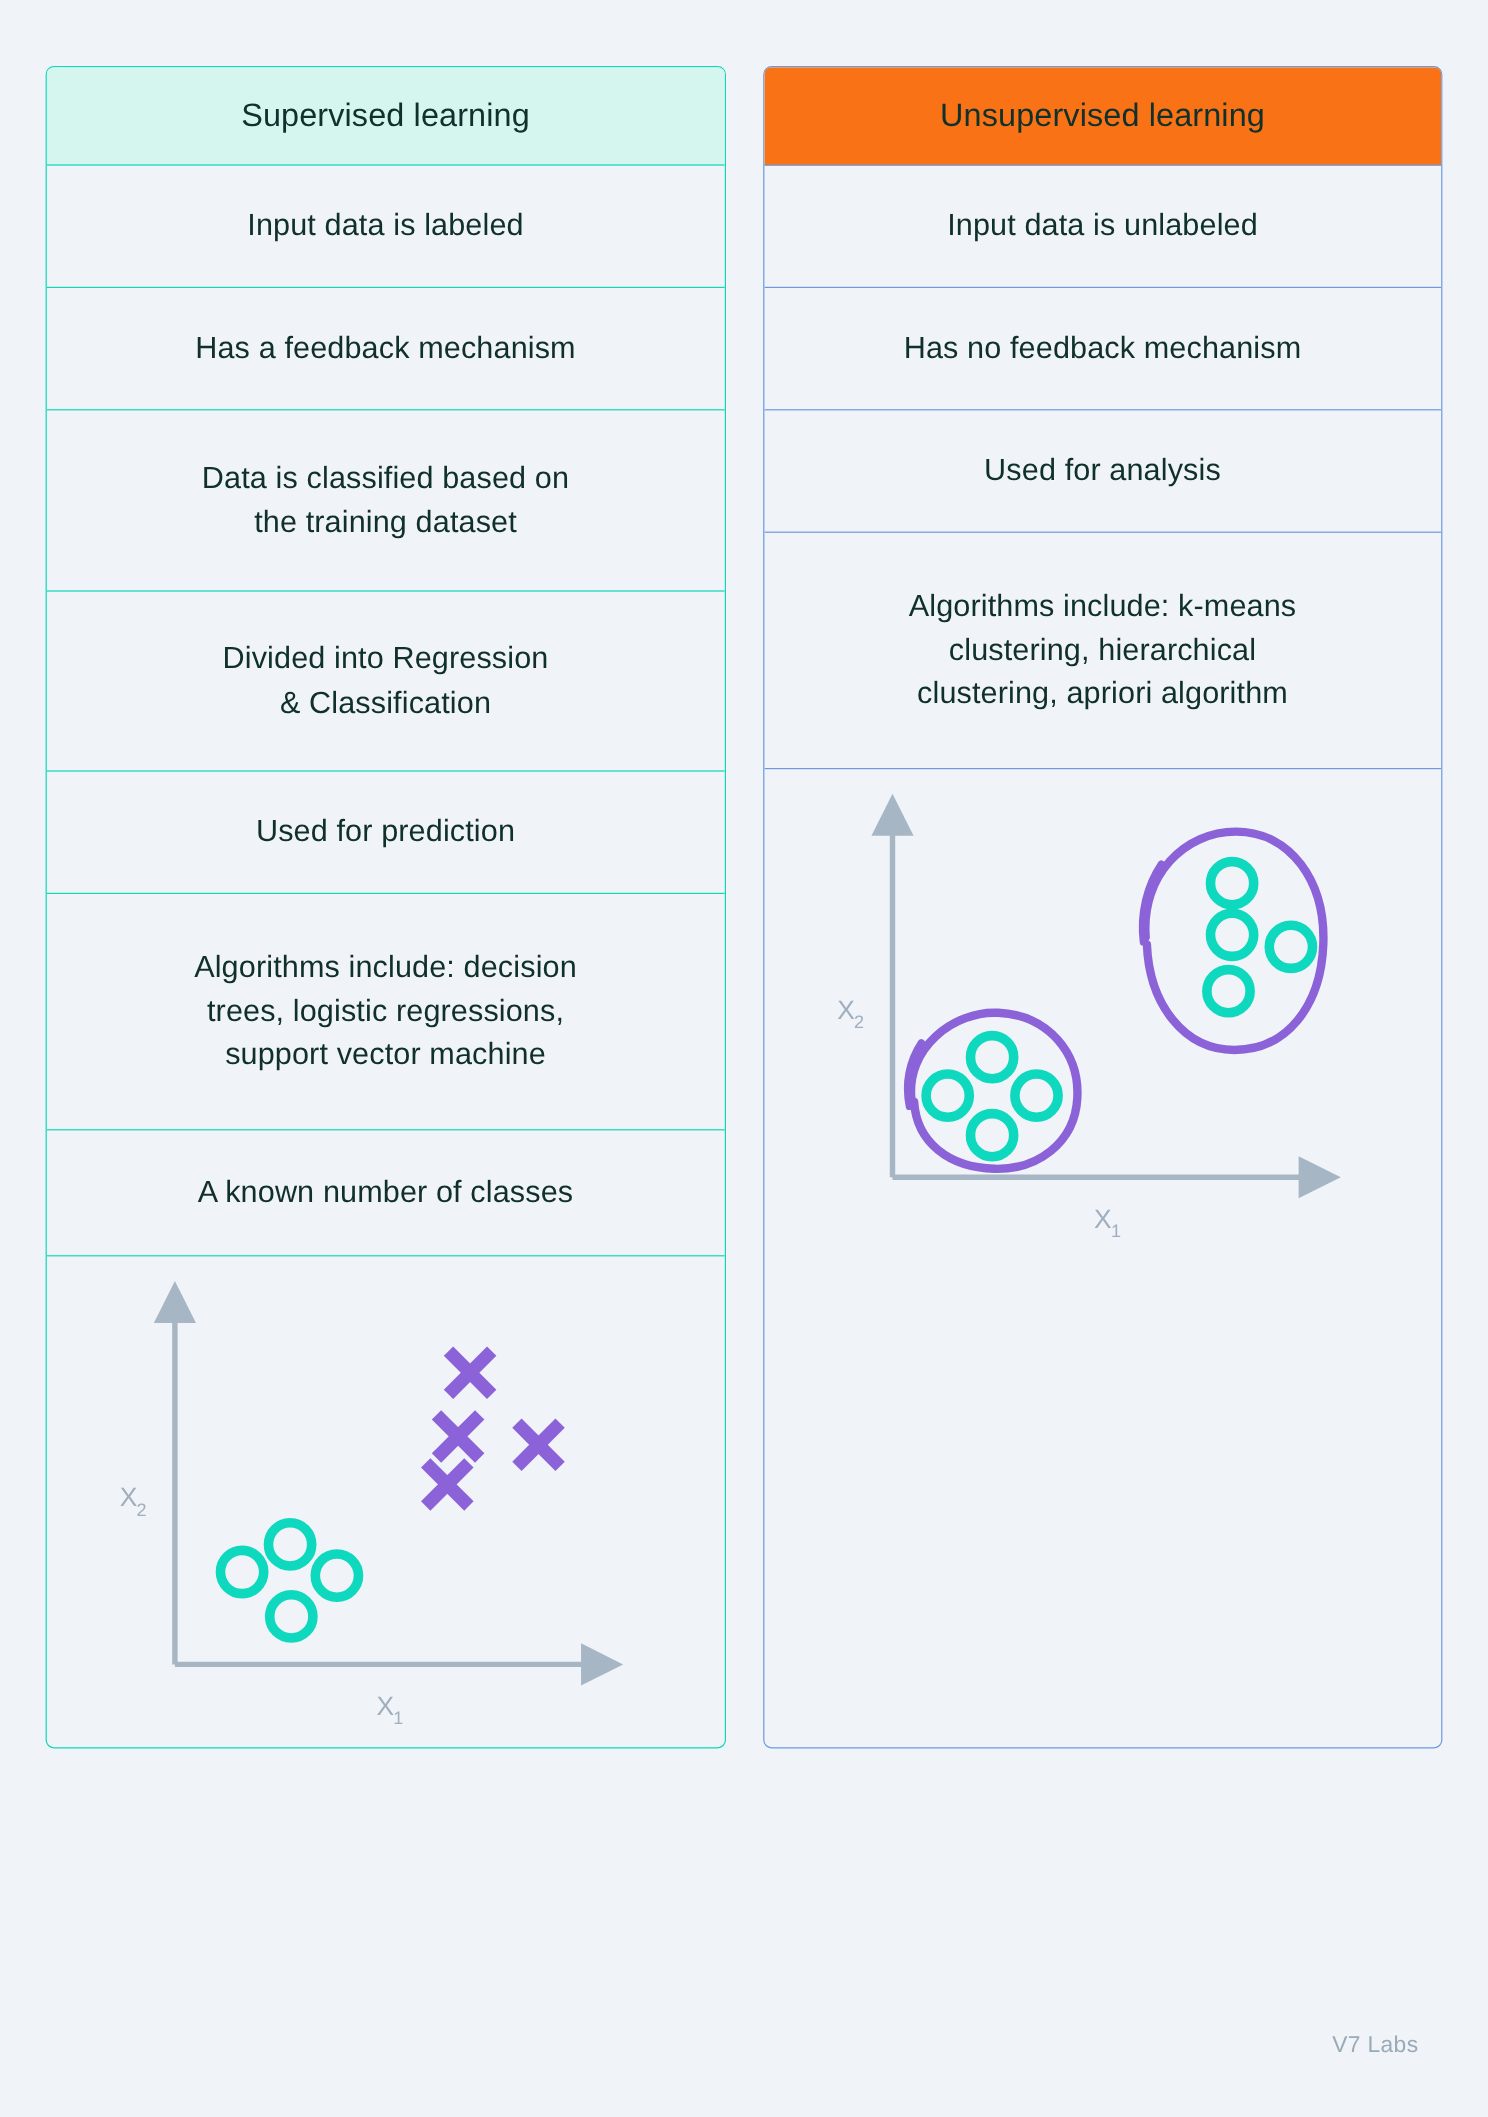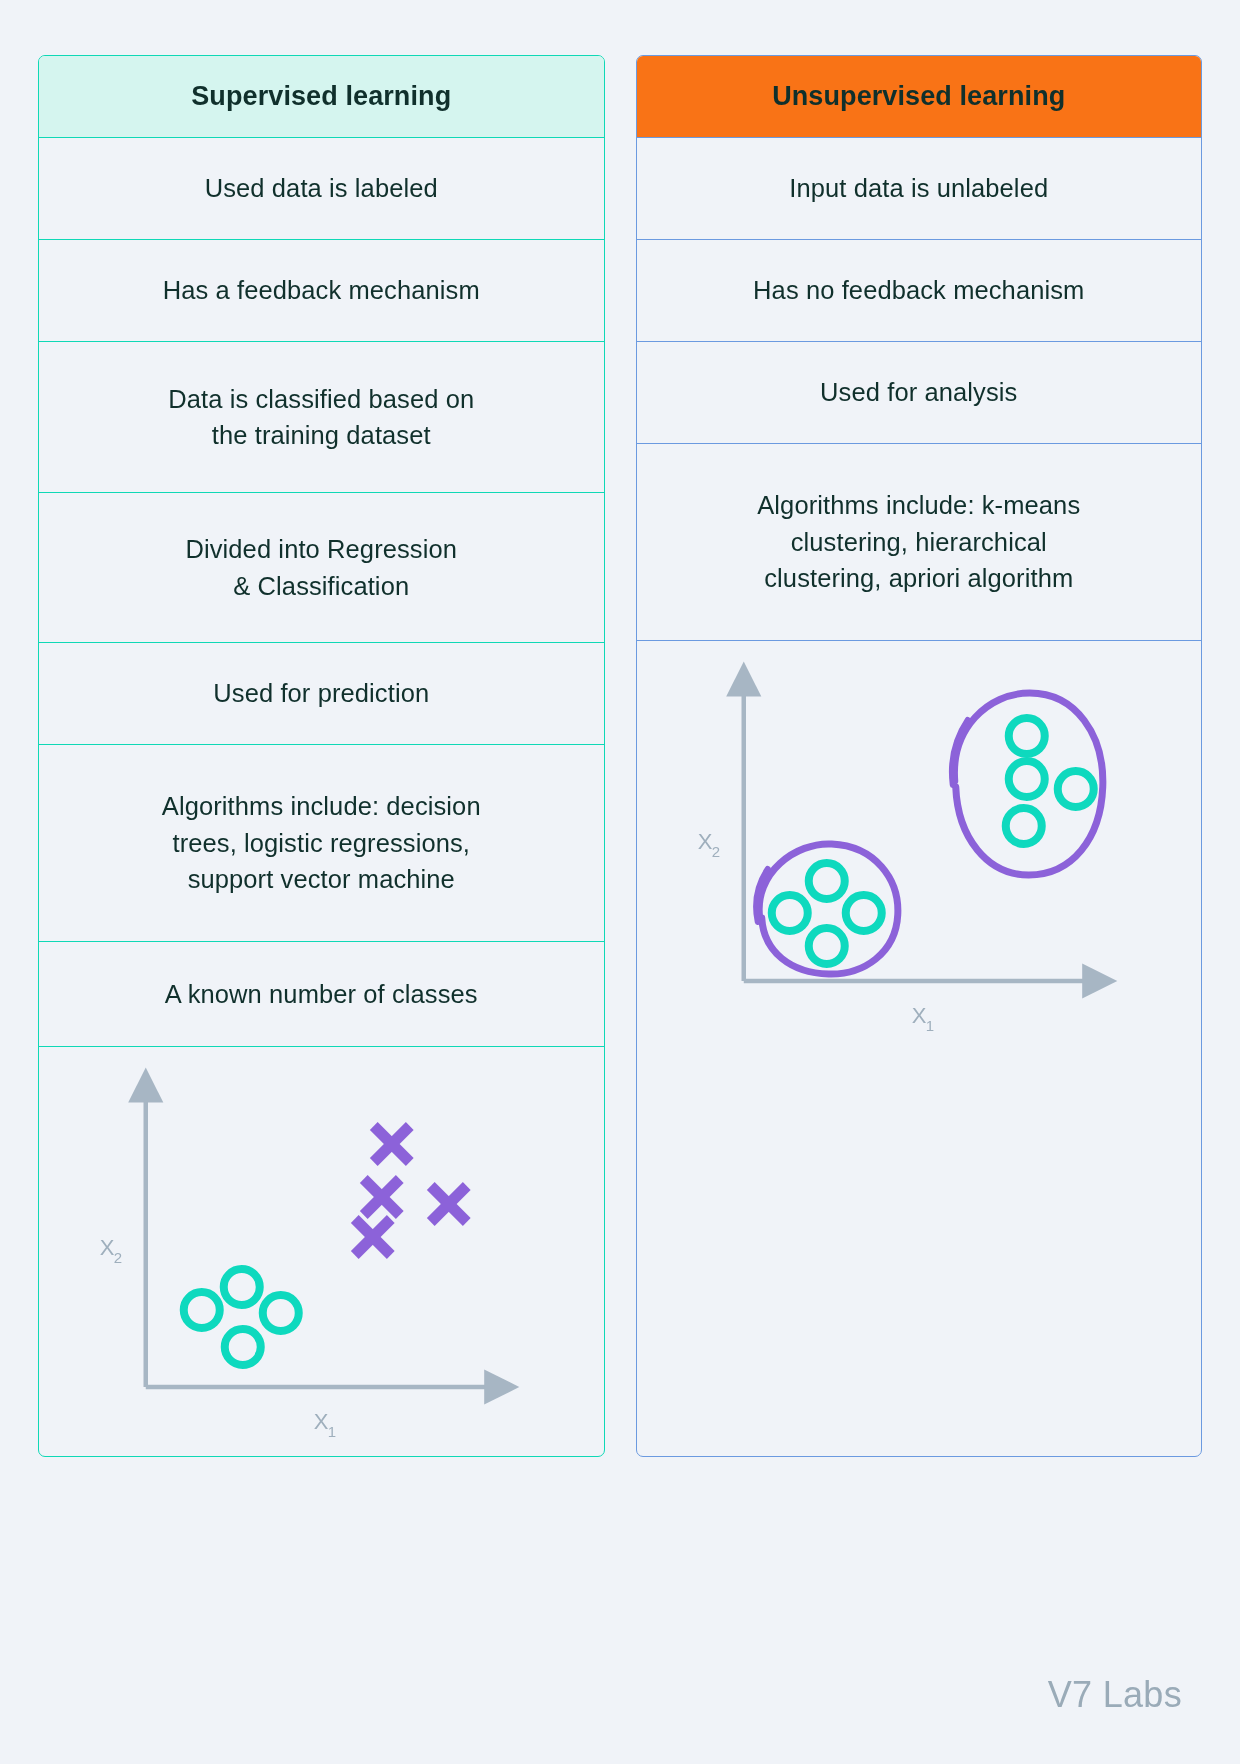--- a/index.html
+++ b/index.html
@@ -59,21 +59,20 @@
   }
 
   .column.supervised .cell { border-bottom: 1.5px solid #0fd8b6; }
   .column.unsupervised .cell { border-bottom: 1.5px solid #6b9ae0; }
   .column .cell:last-child { border-bottom: none; }
 
   .cell.header {
     font-size: 27px;
     height: 82px;
     padding: 0 20px;
-    font-weight: bold;
   }
   .column.supervised .cell.header { background: #d5f5ef; }
   .column.unsupervised .cell.header { background: #f97316; }
 
   .cell.r1 { height: 102px; }
   .cell.r2 { height: 102px; }
   .cell.r3 { height: 151px; }
   .cell.r4 { height: 150px; }
   .cell.r5 { height: 102px; text-align: center; }
   .cell.r6 { height: 197px; }
@@ -84,38 +83,38 @@
     padding: 0;
     align-items: stretch;
     justify-content: stretch;
   }
   .cell.plot svg { width: 100%; height: 100%; display: block; }
 
   .watermark {
     position: absolute;
     right: 58px;
     bottom: 48px;
-    font-size: 36px;
+    font-size: 19px;
     color: #9aabb8;
     letter-spacing: 0.3px;
   }
 
   .axis-label { fill: #9fafbd; font-size: 22px; font-family: "Liberation Sans", sans-serif; }
   .axis-sub   { fill: #9fafbd; font-size: 15px; font-family: "Liberation Sans", sans-serif; }
 </style>
 </head>
 <body>
 
 <div class="page">
 
   <div class="columns">
 
     <div class="column supervised">
       <div class="cell header">Supervised learning</div>
-      <div class="cell r1" style="white-space:pre-line">Used data is labeled</div>
+      <div class="cell r1" style="white-space:pre-line">Input data is labeled</div>
       <div class="cell r2" style="white-space:pre-line">Has a feedback mechanism</div>
       <div class="cell r3" style="white-space:pre-line">Data is classified based on
 the training dataset</div>
       <div class="cell r4" style="white-space:pre-line">Divided into Regression
 &amp; Classification</div>
       <div class="cell r5" style="white-space:pre-line">Used for prediction</div>
       <div class="cell r6" style="white-space:pre-line">Algorithms include: decision
 trees, logistic regressions,
 support vector machine</div>
       <div class="cell r7" style="white-space:pre-line">A known number of classes</div>

